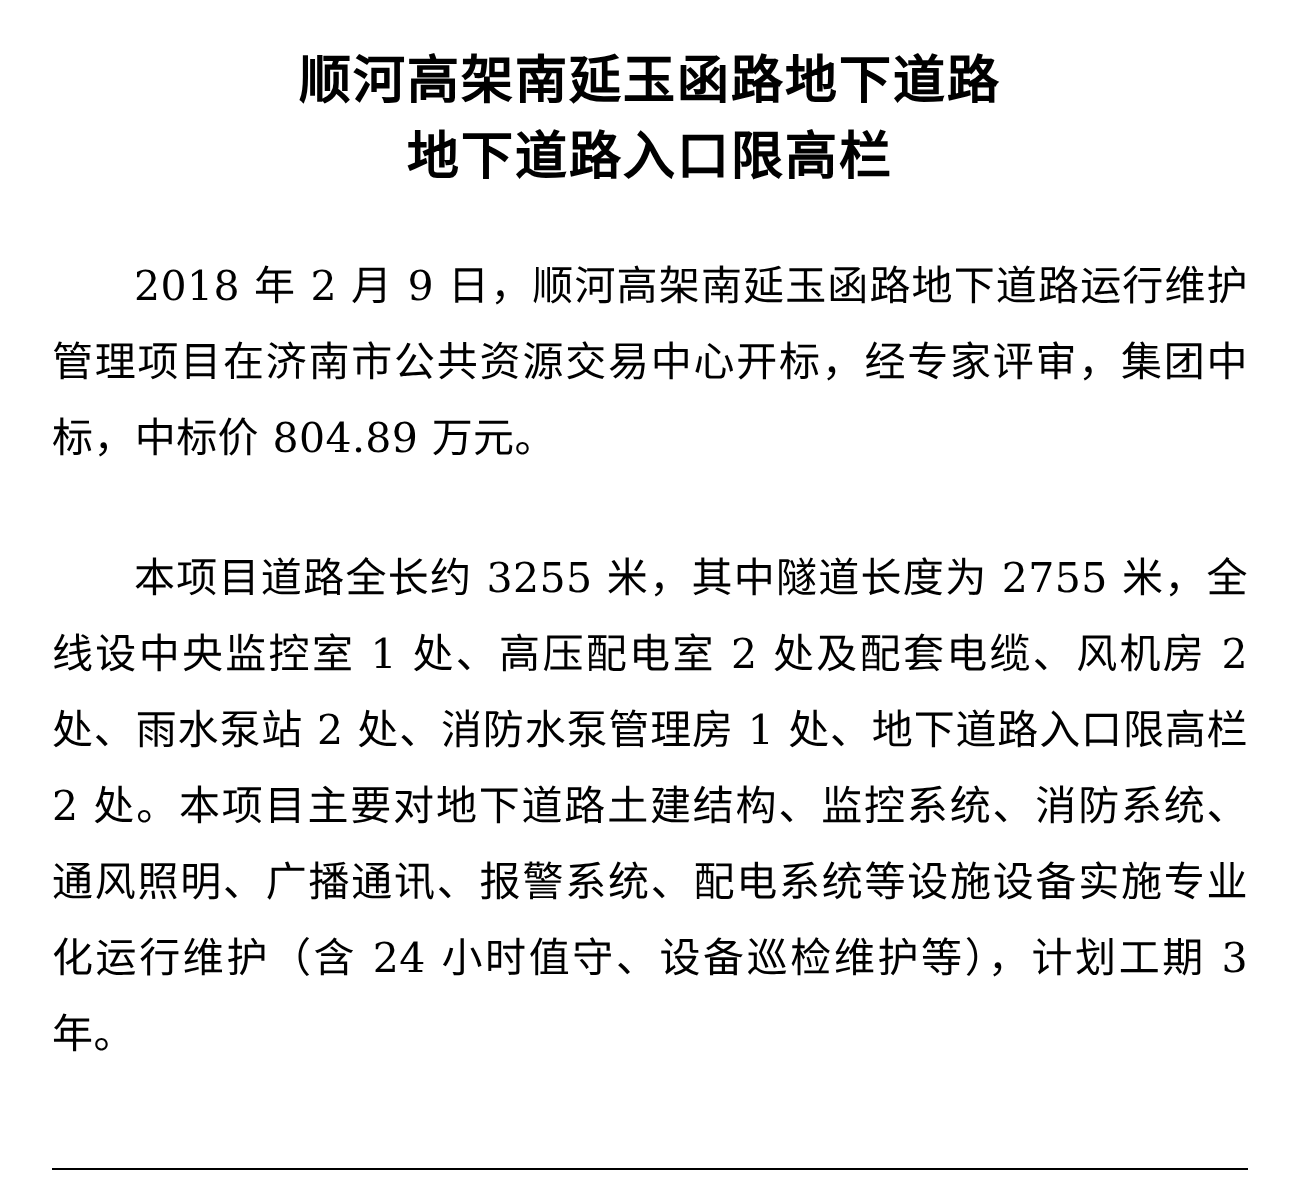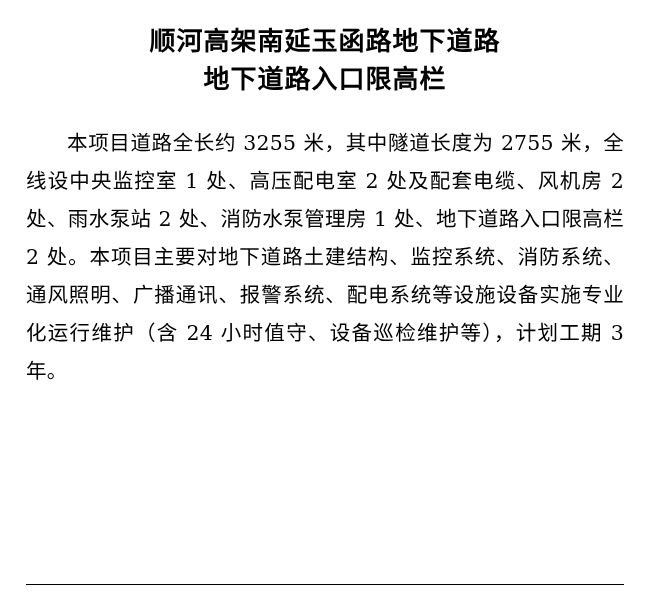--- a/index.html
+++ b/index.html
@@ -39,21 +39,21 @@
   .para {
     font-size: 20.5px;
     line-height: 38px;
     text-align: justify;
     text-justify: inter-ideograph;
     margin: 0 0 10px 0;
     letter-spacing: 0.2px;
     text-indent: 2em;
   }
   .para.p2 {
-    margin-top: 18px;
+    margin-top: 32px;
   }
   .footer-rule {
     position: absolute;
     left: 26px;
     right: 26px;
     bottom: 16px;
     height: 1px;
     background: #000000;
   }
 </style>
@@ -61,17 +61,18 @@
 <body>
 
 <div class="page">
 
   <h1 class="doc-title">
     <span class="title-line">顺河高架南延玉函路地下道路</span>
     <span class="title-line">地下道路入口限高栏</span>
   </h1>
 
   <div class="body-block">
+    <p class="para p1">2018 年 2 月 9 日，顺河高架南延玉函路地下道路运行维护管理项目在济南市公共资源交易中心开标，经专家评审，集团中标，中标价 804.89 万元。</p>
     <p class="para p2">本项目道路全长约 3255 米，其中隧道长度为 2755 米，全线设中央监控室 1 处、高压配电室 2 处及配套电缆、风机房 2 处、雨水泵站 2 处、消防水泵管理房 1 处、地下道路入口限高栏 2 处。本项目主要对地下道路土建结构、监控系统、消防系统、通风照明、广播通讯、报警系统、配电系统等设施设备实施专业化运行维护（含 24 小时值守、设备巡检维护等），计划工期 3 年。</p>
   </div>
 
   <div class="footer-rule"></div>
 </div>
 
 </body></html>

